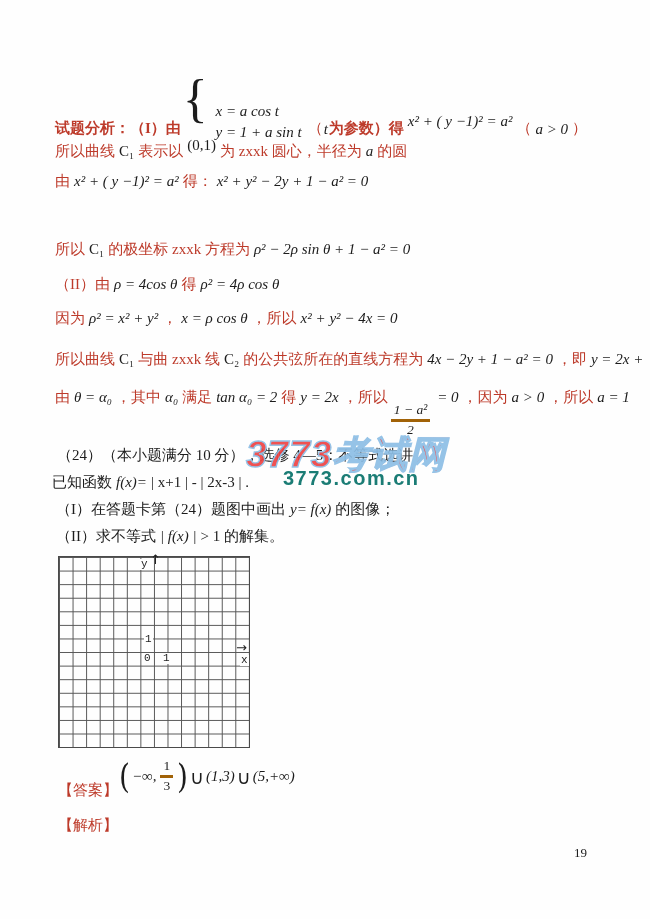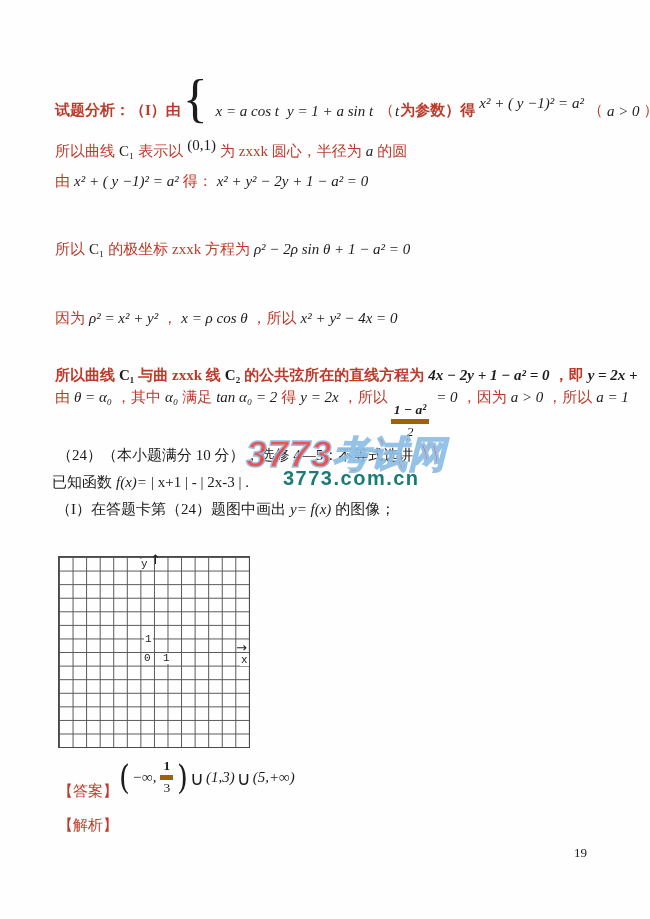--- a/index.html
+++ b/index.html
@@ -12,24 +12,24 @@
   .r{color:#bd3a2a;}
   .m{font-style:italic;margin:0 4px;font-family:"Liberation Serif","DejaVu Serif",serif;}
   .mu{margin:0 4px;} 
   .flexline{display:flex;align-items:flex-end;}
   .flexline > span{display:inline-block;}
   .raise{position:relative;top:-11px;}
   .raise6{position:relative;top:-6px;}
   
   .cases{display:inline-flex;align-items:center;margin:0 2px;}
   .brace{font-size:52px;line-height:0.95;font-weight:400;transform:scaleX(.72);transform-origin:center;font-style:normal;}
-  .ceqs{display:inline-flex;row-gap:4px;font-size:15px;}
+  .ceqs{display:inline-flex;flex-direction:column;row-gap:4px;font-size:15px;}
   
   .frac{display:inline-flex;flex-direction:column;align-items:center;font-size:13.5px;line-height:1.25;vertical-align:-12px;margin:0 3px;font-style:italic;}
-  .frac .fnum{border-bottom:5px solid #a16207;padding:0 3px;font-weight:bold;}
+  .frac .fnum{border-bottom:3px solid #a16207;padding:0 3px;}
   .frac.up{font-style:normal;}
   
   .grid{
     position:absolute;left:58px;top:556px;width:190px;height:190px;
     border:1.4px solid #4a4a4a;box-sizing:content-box;z-index:2;
     background-image:
       linear-gradient(to right,#555 1px,transparent 1px),
       linear-gradient(to bottom,#555 1px,transparent 1px);
     background-size:13.57px 13.58px;
   }
@@ -85,44 +85,50 @@
 
   <div class="line" style="top:172px;">
     <span class="r">由</span><span class="m">x² + ( y −1)² = a²</span><span class="r">得：</span><span class="m">x² + y² − 2y + 1 − a² = 0</span>
   </div>
 
 
   <div class="line" style="top:240px;">
     <span class="r">所以</span><span class="mu">C₁</span><span class="r">的极坐标 zxxk 方程为</span><span class="m">ρ² − 2ρ sin θ + 1 − a² = 0</span>
   </div>
 
+  <div class="line" style="top:275px;">
+    <span class="r">（II）由</span><span class="m">ρ = 4cos θ</span><span class="r">得</span><span class="m">ρ² = 4ρ cos θ</span>
+  </div>
 
   <div class="line" style="top:309px;">
     <span class="r">因为</span><span class="m">ρ² = x² + y²</span><span class="r">，</span><span class="m">x = ρ cos θ</span><span class="r">，所以</span><span class="m">x² + y² − 4x = 0</span>
   </div>
 
-  <div class="line" style="top:366px;font-weight:bold;">
+  <div class="line" style="top:350px;">
     <span class="r">所以曲线</span><span class="mu">C₁</span><span class="r">与曲 zxxk 线</span><span class="mu">C₂</span><span class="r">的公共弦所在的直线方程为</span><span class="m">4x − 2y + 1 − a² = 0</span><span class="r">，即</span><span class="m">y = 2x +</span>
   </div>
 
   <div class="line" style="top:388px;">
     <span class="r">由</span><span class="m">θ = α₀</span><span class="r">，其中</span><span class="m">α₀</span><span class="r">满足</span><span class="m">tan α₀ = 2</span><span class="r">得</span><span class="m">y = 2x</span><span class="r">，所以</span><span class="frac">
         <span class="fnum">1 − a²</span>
         <span class="fden">2</span>
       </span><span class="m">= 0</span><span class="r">，因为</span><span class="m">a &gt; 0</span><span class="r">，所以</span><span class="m">a = 1</span>
   </div>
 
   <div class="line" style="top:446px;left:57px;">
     <span>（24）（本小题满分 10 分），选修 4—5：不等式选讲</span>
   </div>
   <div class="line" style="top:473px;left:52px;">
     <span>已知函数</span><span class="m">f(x)=</span><span style="margin-left:0;text-align:center;">| x+1 | - | 2x-3 | .</span>
   </div>
   <div class="line" style="top:500px;left:56px;">
     <span>（I）在答题卡第（24）题图中画出</span><span class="m">y= f(x)</span><span>的图像；</span>
+  </div>
+  <div class="line" style="top:527px;left:56px;">
+    <span>（II）求不等式</span><span class="m">| f(x) |</span><span>&gt; 1 的解集。</span>
   </div>
 
   <div class="grid">
     <span class="glabel" style="left:81px;top:2px;">y</span>
     <span class="garrow" style="left:91px;top:-4px;">↑</span>
     <span class="glabel" style="left:85px;top:77px;">1</span>
     <span class="glabel" style="left:84px;top:96px;">0</span>
     <span class="glabel" style="left:103px;top:96px;">1</span>
     <span class="garrow" style="left:177px;top:84px;">→</span>
     <span class="glabel" style="left:181px;top:98px;">x</span>

